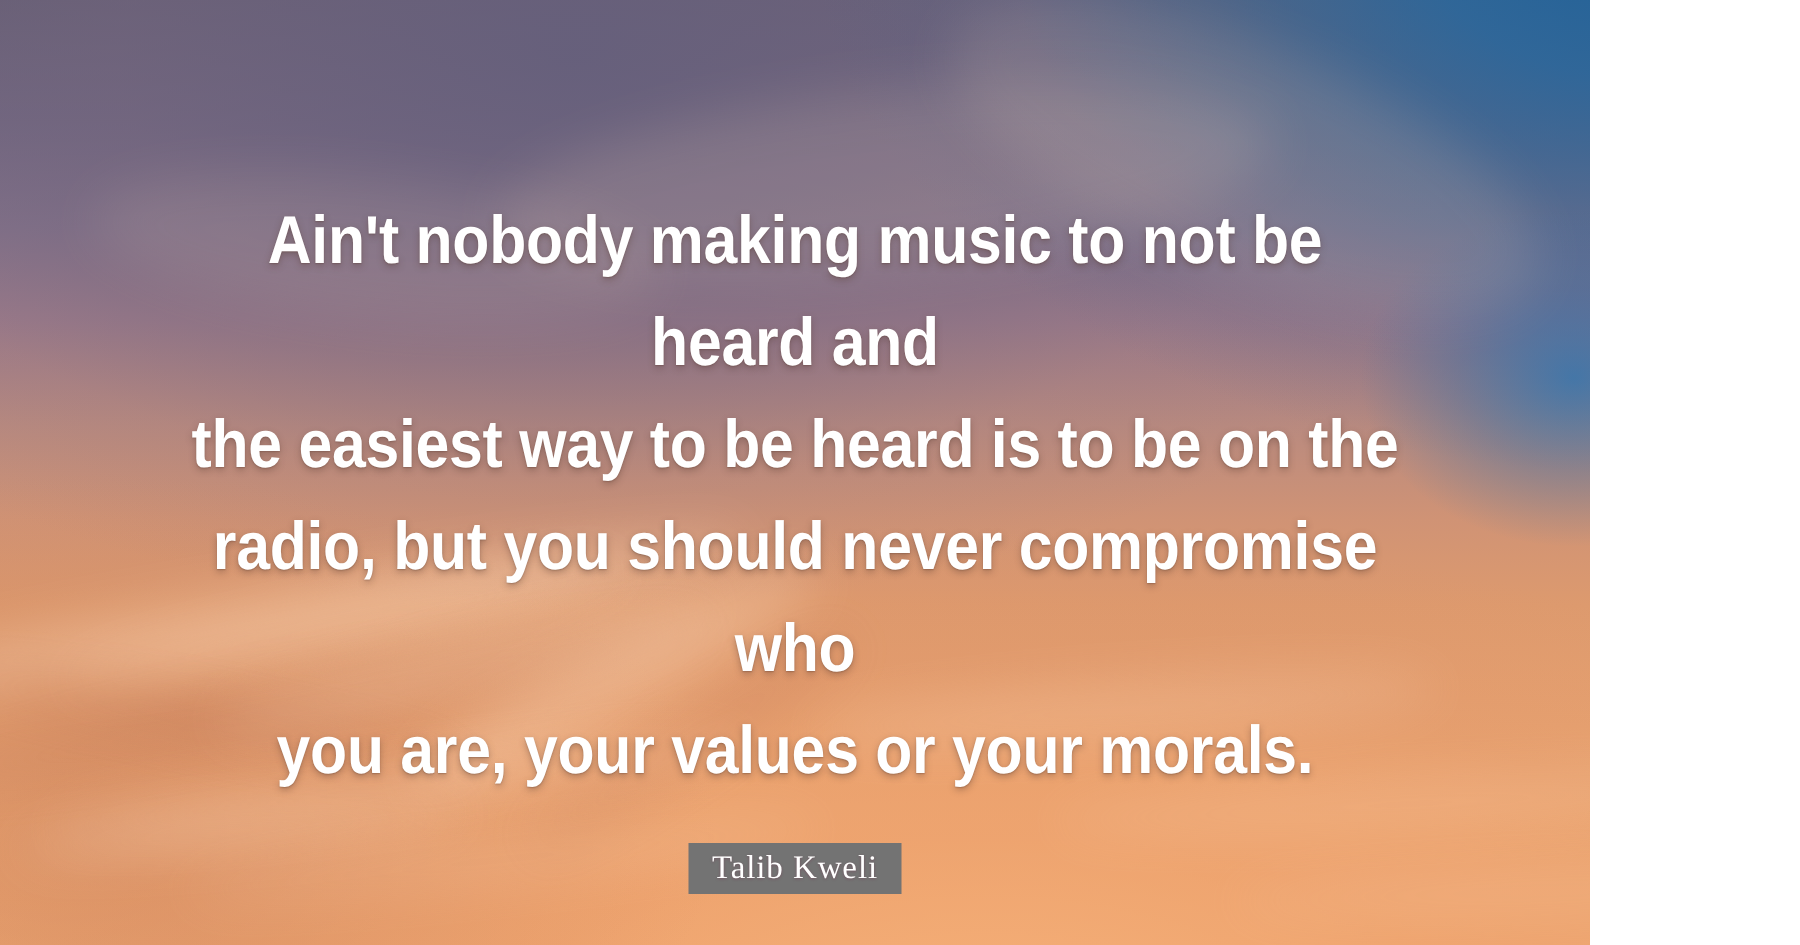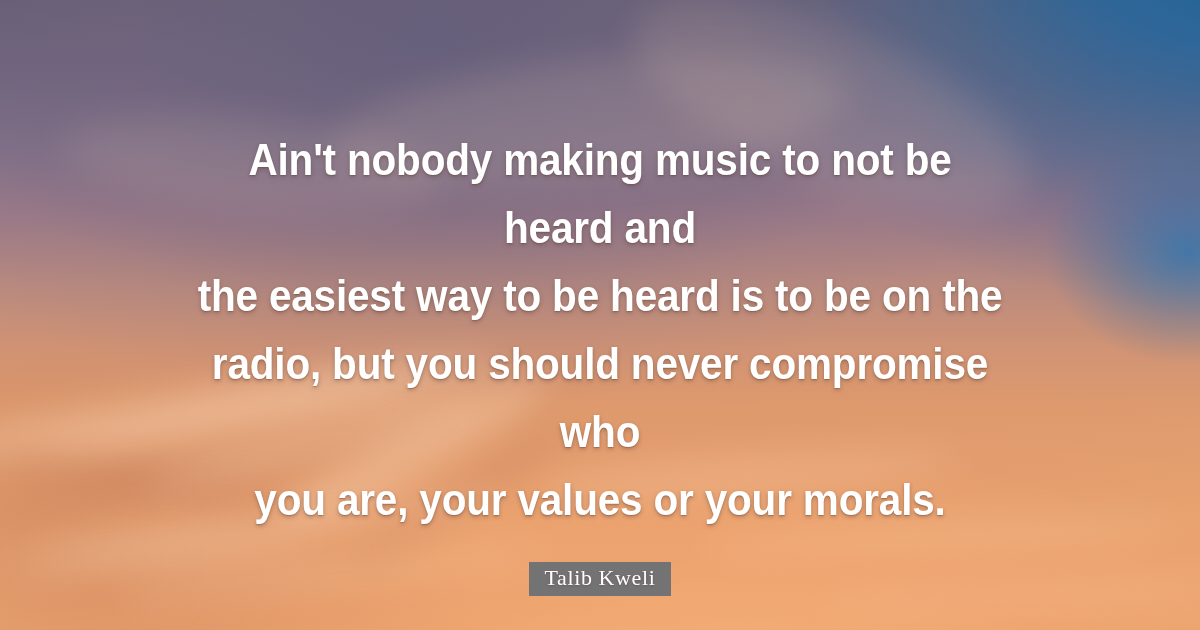--- a/index.html
+++ b/index.html
@@ -9,21 +9,21 @@
     height: 630px;
     overflow: hidden;
   }
 
   body {
     font-family: "Liberation Sans", sans-serif;
   }
 
   #quote-card {
     position: relative;
-    width: 1200px;
+    width: 1060px;
     height: 630px;
     overflow: hidden;
     background: #d98a63;
   }
 
   
   .bg-layer {
     position: absolute;
     inset: 0;
     pointer-events: none;

